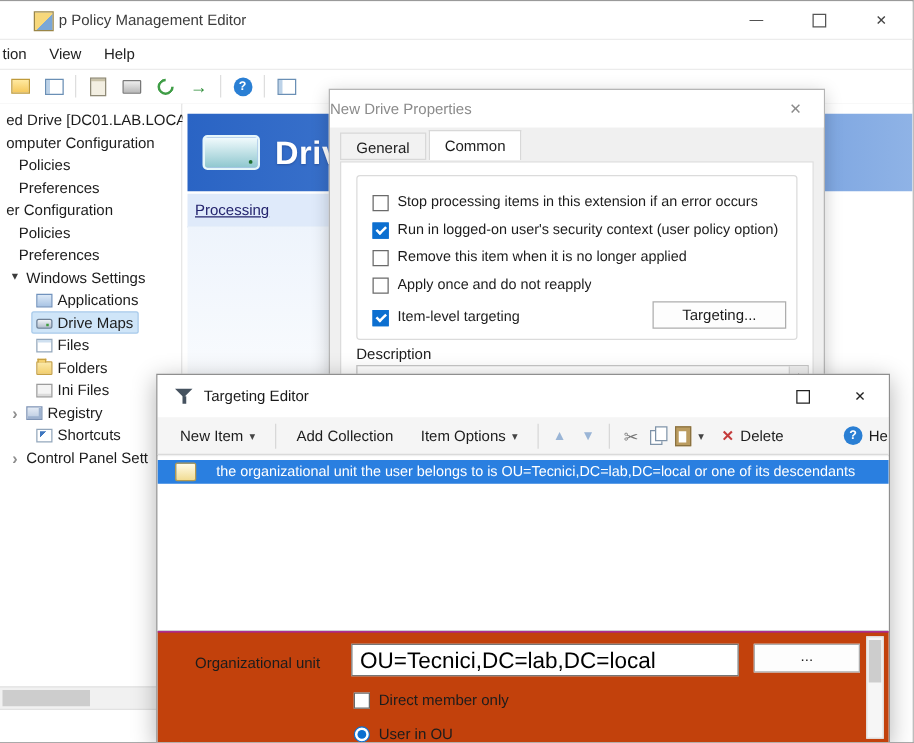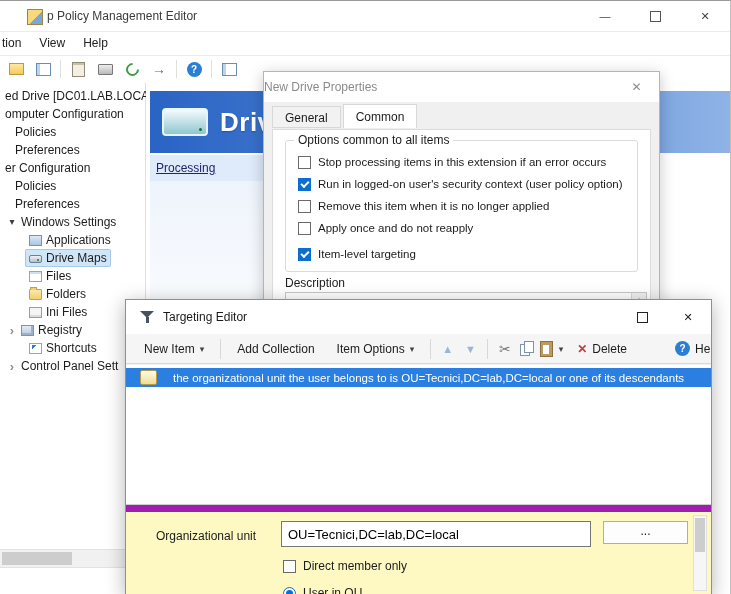--- a/index.html
+++ b/index.html
@@ -124,24 +124,24 @@
   .ic-copy::before{content:"";position:absolute;left:0;bottom:0;width:8px;height:10px;border:1px solid #7f93a8;background:#fff;}
   .ic-copy::after{content:"";position:absolute;left:4px;top:0;width:8px;height:10px;border:1px solid #7f93a8;background:#fff;}
   .ic-paste{width:11px;height:14px;background:#bb9c60;border:1px solid #8a7240;position:relative;flex:none;}
   .ic-paste::after{content:"";position:absolute;left:2px;top:3px;width:6px;height:9px;background:#fff;}
   .delx{color:var(--delete_red,#c43b3b);font-weight:bold;font-size:12px;}
   .tgt-list{position:absolute;left:0;top:65px;right:0;height:140px;background:#fff;border-bottom:1px solid #cfcfcf;box-sizing:border-box;}
   .tgt-row{margin-top:3px;height:19px;display:flex;align-items:center;gap:16px;padding-left:14px;white-space:nowrap;overflow:hidden;}
   .tgt-row.on{background:var(--selection,#2a7fe0);color:#fff;}
   .tgt-txt{font-size:11.5px;}
   .ou-ico{width:15px;height:13px;background:linear-gradient(#fffbe8,#f1dc93);border:1px solid #b59a4e;border-radius:2px;flex:none;}
-  .tgt-props{position:absolute;left:0;top:205px;right:0;bottom:0;background:#fef9c3;border-top:7px solid #a21caf;box-sizing:border-box;}
+  .tgt-props{position:absolute;left:0;top:205px;right:0;bottom:0;background:#c2410c;border-top:1px solid #a21caf;box-sizing:border-box;}
   .plabel{position:absolute;left:30px;top:17px;}
   .ou-input{position:absolute;left:155px;top:9px;width:310px;height:22px;border:1px solid #767676;background:#fff;
-    padding:12px 6px;font-family:"Liberation Sans",sans-serif;font-size:13px;box-sizing:border-box;}
+    padding:12px 6px;font-family:"Liberation Sans",sans-serif;font-size:18px;box-sizing:border-box;}
   .browse{position:absolute;left:477px;top:9px;width:85px;height:23px;line-height:19px;}
   .prow{position:absolute;display:flex;align-items:center;gap:7px;height:16px;}
   .cbrow{left:157px;top:46px;} .radiorow{left:157px;top:73px;}
   .radio{width:13px;height:13px;border-radius:50%;border:1px solid #6a6a6a;background:#fff;position:relative;flex:none;box-sizing:border-box;}
   .radio.on{border-color:var(--accent,#0c6fd0);}
   .radio.on::after{content:"";position:absolute;left:2px;top:2px;right:2px;bottom:2px;border-radius:50%;background:var(--accent,#0c6fd0);}
   .tgt-scroll{position:absolute;right:4px;top:3px;bottom:3px;width:12px;background:#f6f6f6;border:1px solid #e0e0e0;}
   .tgt-scroll .thumb{position:absolute;left:1px;right:1px;top:2px;height:34px;background:#cdcdcd;}
 </style>
 </head>
@@ -304,41 +304,41 @@
     </div>
     <div class="dclose">
         <span>✕</span>
       </div>
     <div class="tabs">
       <div class="tab"><span>General</span></div>
       <div class="tab on"><span>Common</span></div>
     </div>
     <div class="tabpage">
       <div class="grp">
-        <span class="grp-label">Options common to all items</span>
         <div class="opt" style="top:13px">
           <span class="cb"></span>
           <span class="opt-lbl">Stop processing items in this extension if an error occurs</span>
         </div>
         <div class="opt" style="top:35px">
           <span class="cb on"></span>
           <span class="opt-lbl">Run in logged-on user's security context (user policy option)</span>
         </div>
         <div class="opt" style="top:57px">
           <span class="cb"></span>
           <span class="opt-lbl">Remove this item when it is no longer applied</span>
         </div>
         <div class="opt" style="top:79px">
           <span class="cb"></span>
           <span class="opt-lbl">Apply once and do not reapply</span>
         </div>
         <div class="opt" style="top:105px">
           <span class="cb on"></span>
           <span class="opt-lbl">Item-level targeting</span>
         </div>
+        <div class="btn targeting-btn">Targeting...</div>
       </div>
       <div class="desc-label">Description</div>
       <div class="desc-box">
         <div class="desc-scroll">
           <span class="up">▴</span>
         </div>
       </div>
     </div>
   </div>
 

